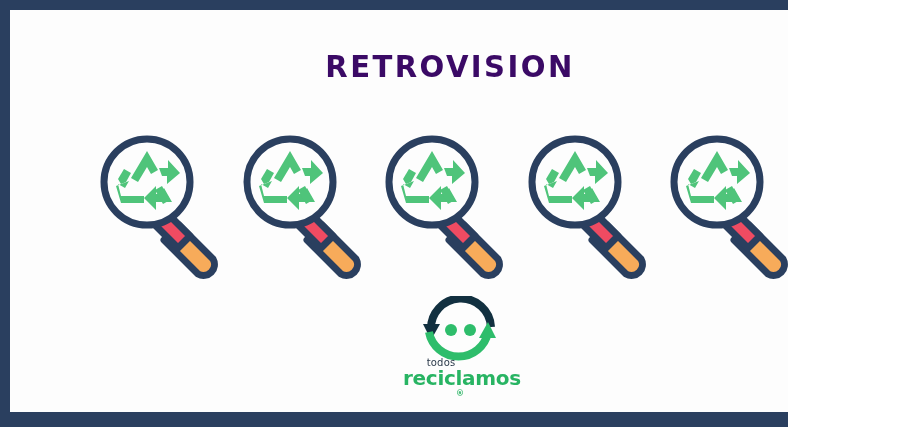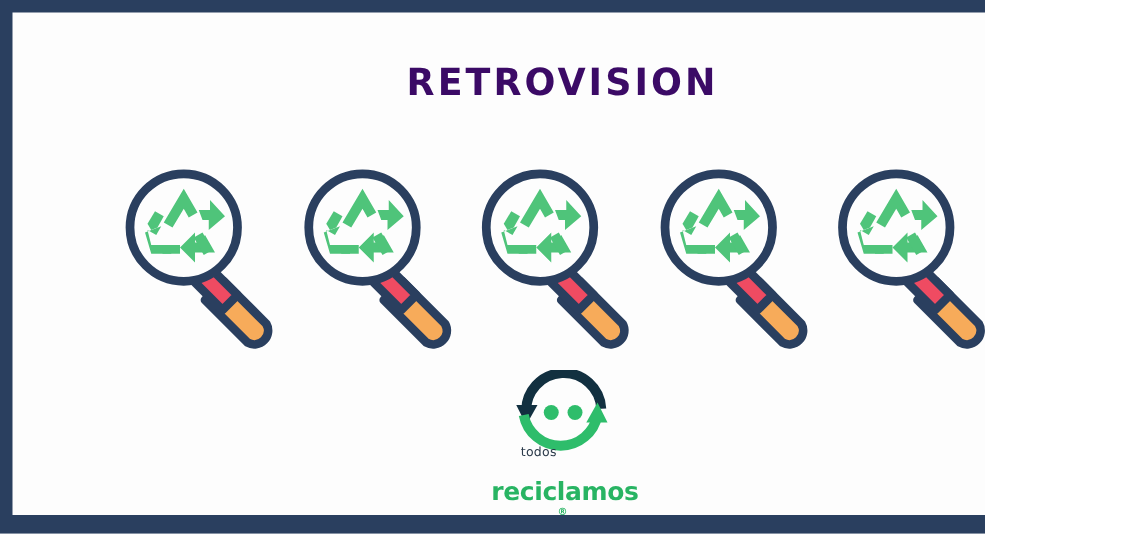--- a/index.html
+++ b/index.html
@@ -59,21 +59,21 @@
   }
   .magnifier {
     width: 130px;
     height: 160px;
     flex: 0 0 auto;
   }
 
   
   #brand-logo {
     position: absolute;
-    left: 393px;
+    left: 403px;
     top: 296px;
     width: 114px;
     height: 104px;
   }
   #logo-mark {
     position: absolute;
     left: 19px;
     top: 0;
     width: 76px;
     height: 66px;
@@ -95,21 +95,21 @@
     letter-spacing: 0.2px;
     margin-left: -38px;
   }
   #logo-main-word {
     display: inline-block;
     color: #28b463;
     font-family: "DejaVu Sans", sans-serif;
     font-size: 20px;
     font-weight: 700;
     letter-spacing: -0.3px;
-    margin-top: 15px;
+    margin-top: 0;
   }
   #logo-reg-mark {
     display: inline-block;
     color: #28b463;
     font-family: "DejaVu Sans", sans-serif;
     font-size: 8px;
     font-weight: 700;
     vertical-align: top;
     margin-top: 2px;
   }

